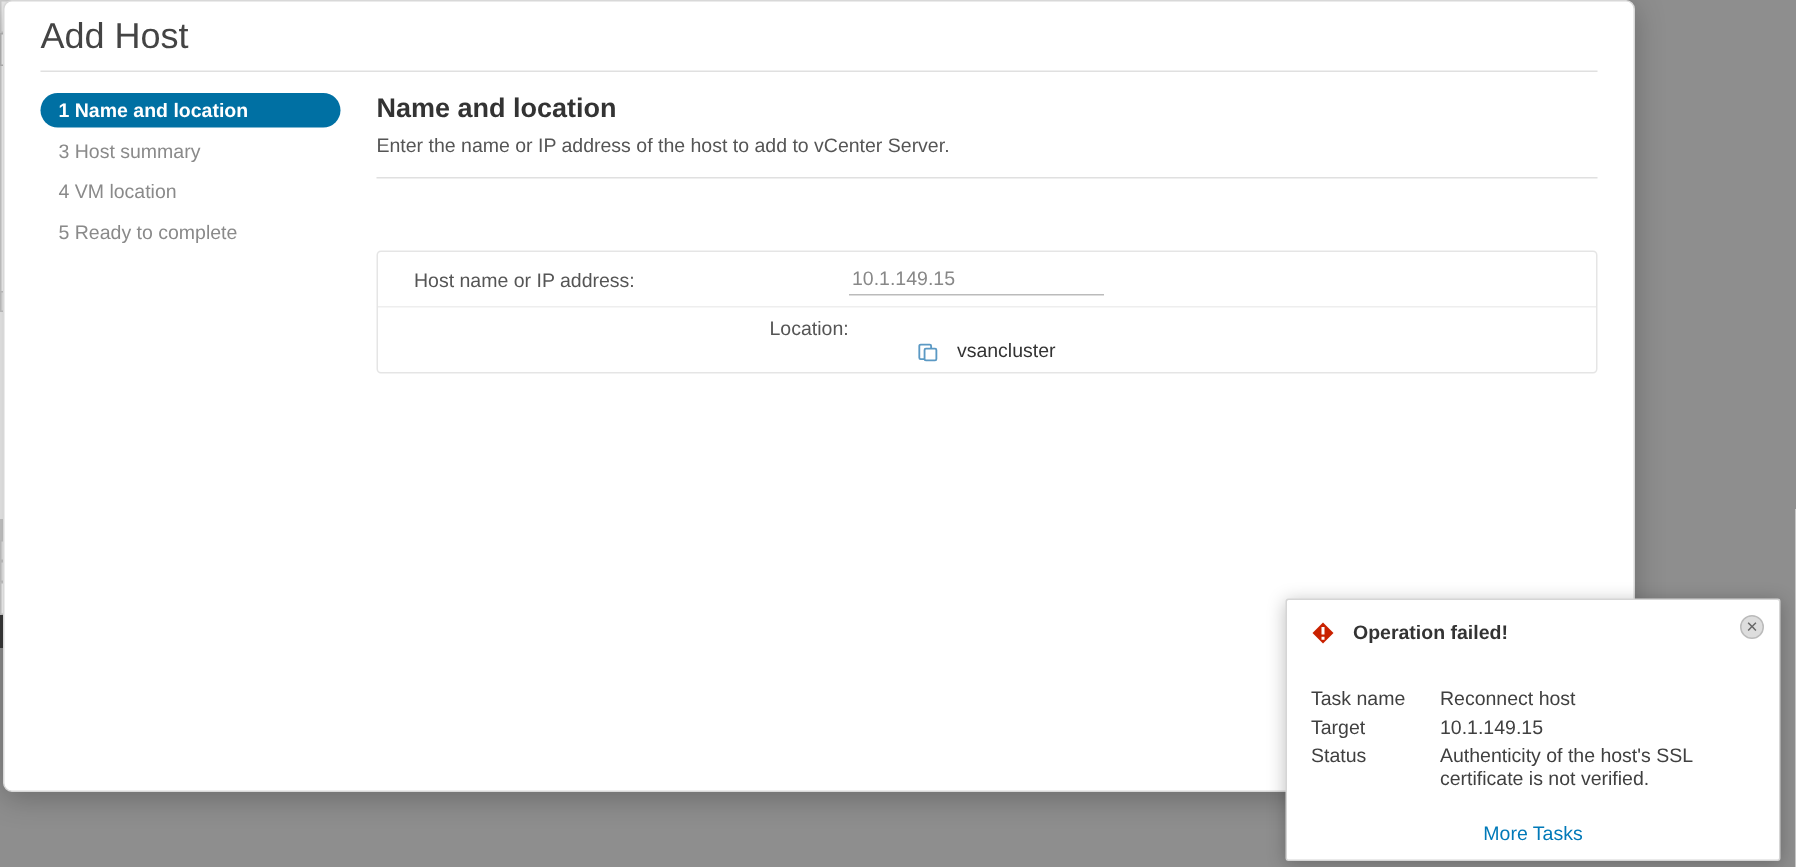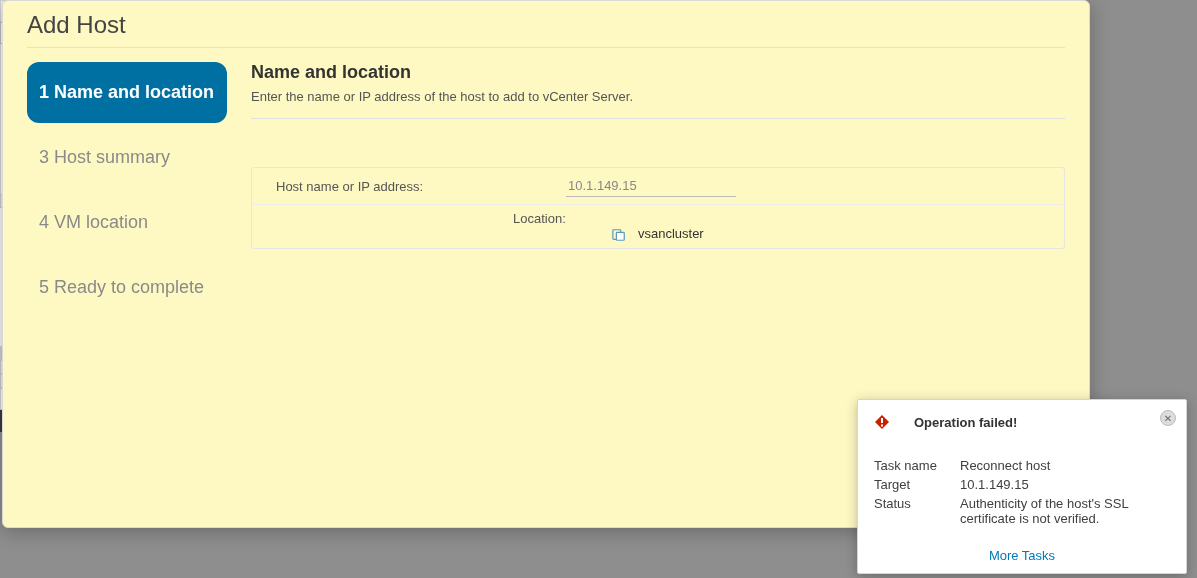--- a/index.html
+++ b/index.html
@@ -12,32 +12,32 @@
   .bg-scroll-tr{top:177px;left:1176px;width:14px;height:138px;background:#f5f5f5;}
   .bg-hscroll{top:313px;left:1090px;width:68px;height:14px;background:#cfcfcf;}
   .bg-hscroll-r{top:313px;left:1158px;width:14px;height:14px;background:#efefef;border:1px solid #ccc;display:flex;align-items:center;justify-content:center;font-size:8px;color:#777;}
   .bg-hscroll-dd{top:313px;left:1172px;width:18px;height:14px;background:#efefef;border:1px solid #ccc;display:flex;align-items:center;justify-content:center;font-size:8px;color:#777;}
   .bg-noitems{top:328px;left:1090px;width:90px;height:22px;background:#fff;border:1px solid #d0d0d0;display:flex;align-items:center;justify-content:flex-end;padding-right:6px;color:#666;font-size:12px;}
   .bg-statusbar{top:533px;left:0;width:810px;height:22px;background:#3a3a3a;}
 
   
   .modal {
     position: absolute; left: 2px; top: 0; width: 1088px; height: 528px;
-    background: #fef9c3; border: 1px solid #d8d8d8; border-radius: 6px;
+    background: #ffffff; border: 1px solid #d8d8d8; border-radius: 6px;
     box-shadow: 0 4px 20px rgba(0,0,0,0.25);
     display: flex; flex-direction: column;
   }
   .modal-title { font-size: 24px; font-weight: 300; color: #444; padding: 10px 24px 8px; }
   .modal-hr { border: none; border-top: 1px solid #e0e0e0; margin: 0 24px; }
   .modal-body { flex: 1; display: flex; padding: 14px 24px 0; overflow:hidden;}
   .modal-footer { display:flex; justify-content:flex-end; align-items:center; padding: 0 30px 8px; gap: 18px; height: 26px; overflow:hidden;}
 
   
   .steps { width: 200px; list-style:none; }
-  .steps li { padding: 20px 12px; color: #8a8a8a; font-size: 18px; border-radius: 12px; margin-bottom: 4px; cursor: pointer; }
+  .steps li { padding: 4px 12px; color: #8a8a8a; font-size: 13px; border-radius: 12px; margin-bottom: 4px; cursor: pointer; }
   .steps li.active { background: #0070a3; color: #fff; font-weight: 600; }
 
   
   .panel { flex: 1; padding-left: 24px; }
   .panel-title { font-size: 18px; color: #333; font-weight: 600; margin-bottom: 6px;}
   .panel-desc  { font-size: 13px; color: #555; margin-bottom: 14px;}
   .panel-hr { border:none; border-top:1px solid #e0e0e0; margin-bottom:12px;}
   .form-box { border:1px solid #e5e5e5; border-radius:3px;margin-top:48px; }
   .form-row { display:flex; align-items:center; min-height:36px; padding:6px 24px; }
   .form-row + .form-row { border-top:1px solid #eee;flex-direction:column;}
@@ -49,21 +49,21 @@
   .loc-text{color:#333;font-size:13px;}
 
   .btn-txt { color:#0079b8; font-size:12px; font-weight:600; letter-spacing:.04em; background:none; border:none; cursor:pointer;}
 
   
   .toast {
     position:absolute; right:10px; bottom:4px; width:330px; background:#fff;
     border:1px solid #d5d5d5; box-shadow:0 2px 12px rgba(0,0,0,.25);
     padding:14px 16px 10px; border-radius:2px;
   }
-  .toast-header{display:flex;align-items:center;gap:24px;margin-bottom:28px;}
+  .toast-header{display:flex;gap:12px;margin-bottom:28px;}
   .toast-title{font-weight:600;color:#333;font-size:13px;}
   .toast-close{position:absolute;top:10px;right:10px;width:16px;height:16px;border-radius:50%;background:#ddd;border:1px solid #bbb;display:flex;align-items:center;justify-content:center;cursor:pointer;font-size:10px;color:#666;}
   .toast-grid{display:grid;grid-template-columns:80px 1fr;row-gap:4px;column-gap:6px;font-size:13px;color:#404040;}
   .toast-link{color:#0079b8;font-size:13px;cursor:pointer;display:block;text-align:center;margin-top:22px;}
   .alert-icon svg{width:16px;height:16px;display:block;}
 </style>
 </head>
 <body>
 
 <div class="bg-col">

